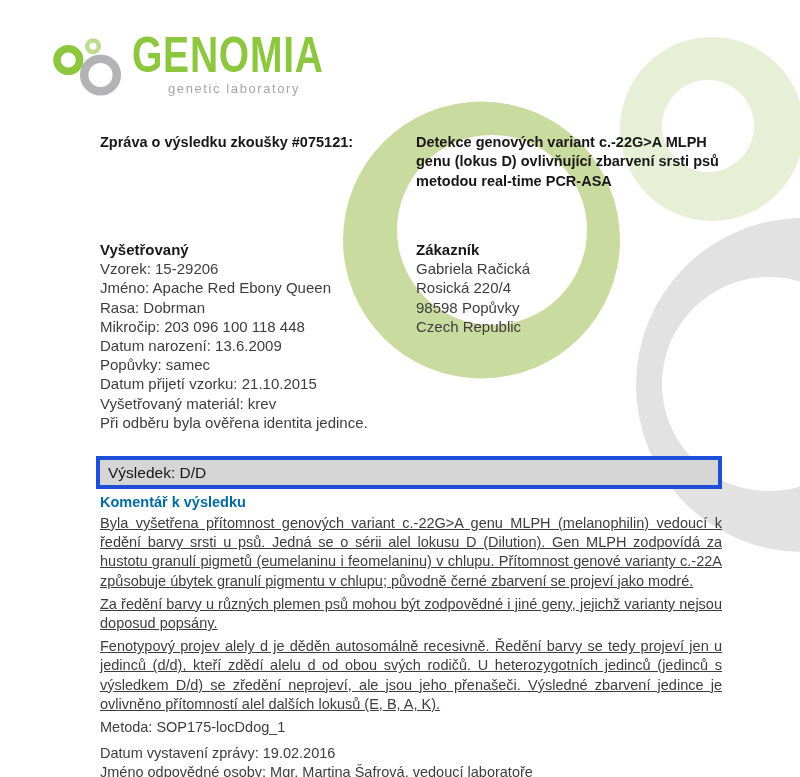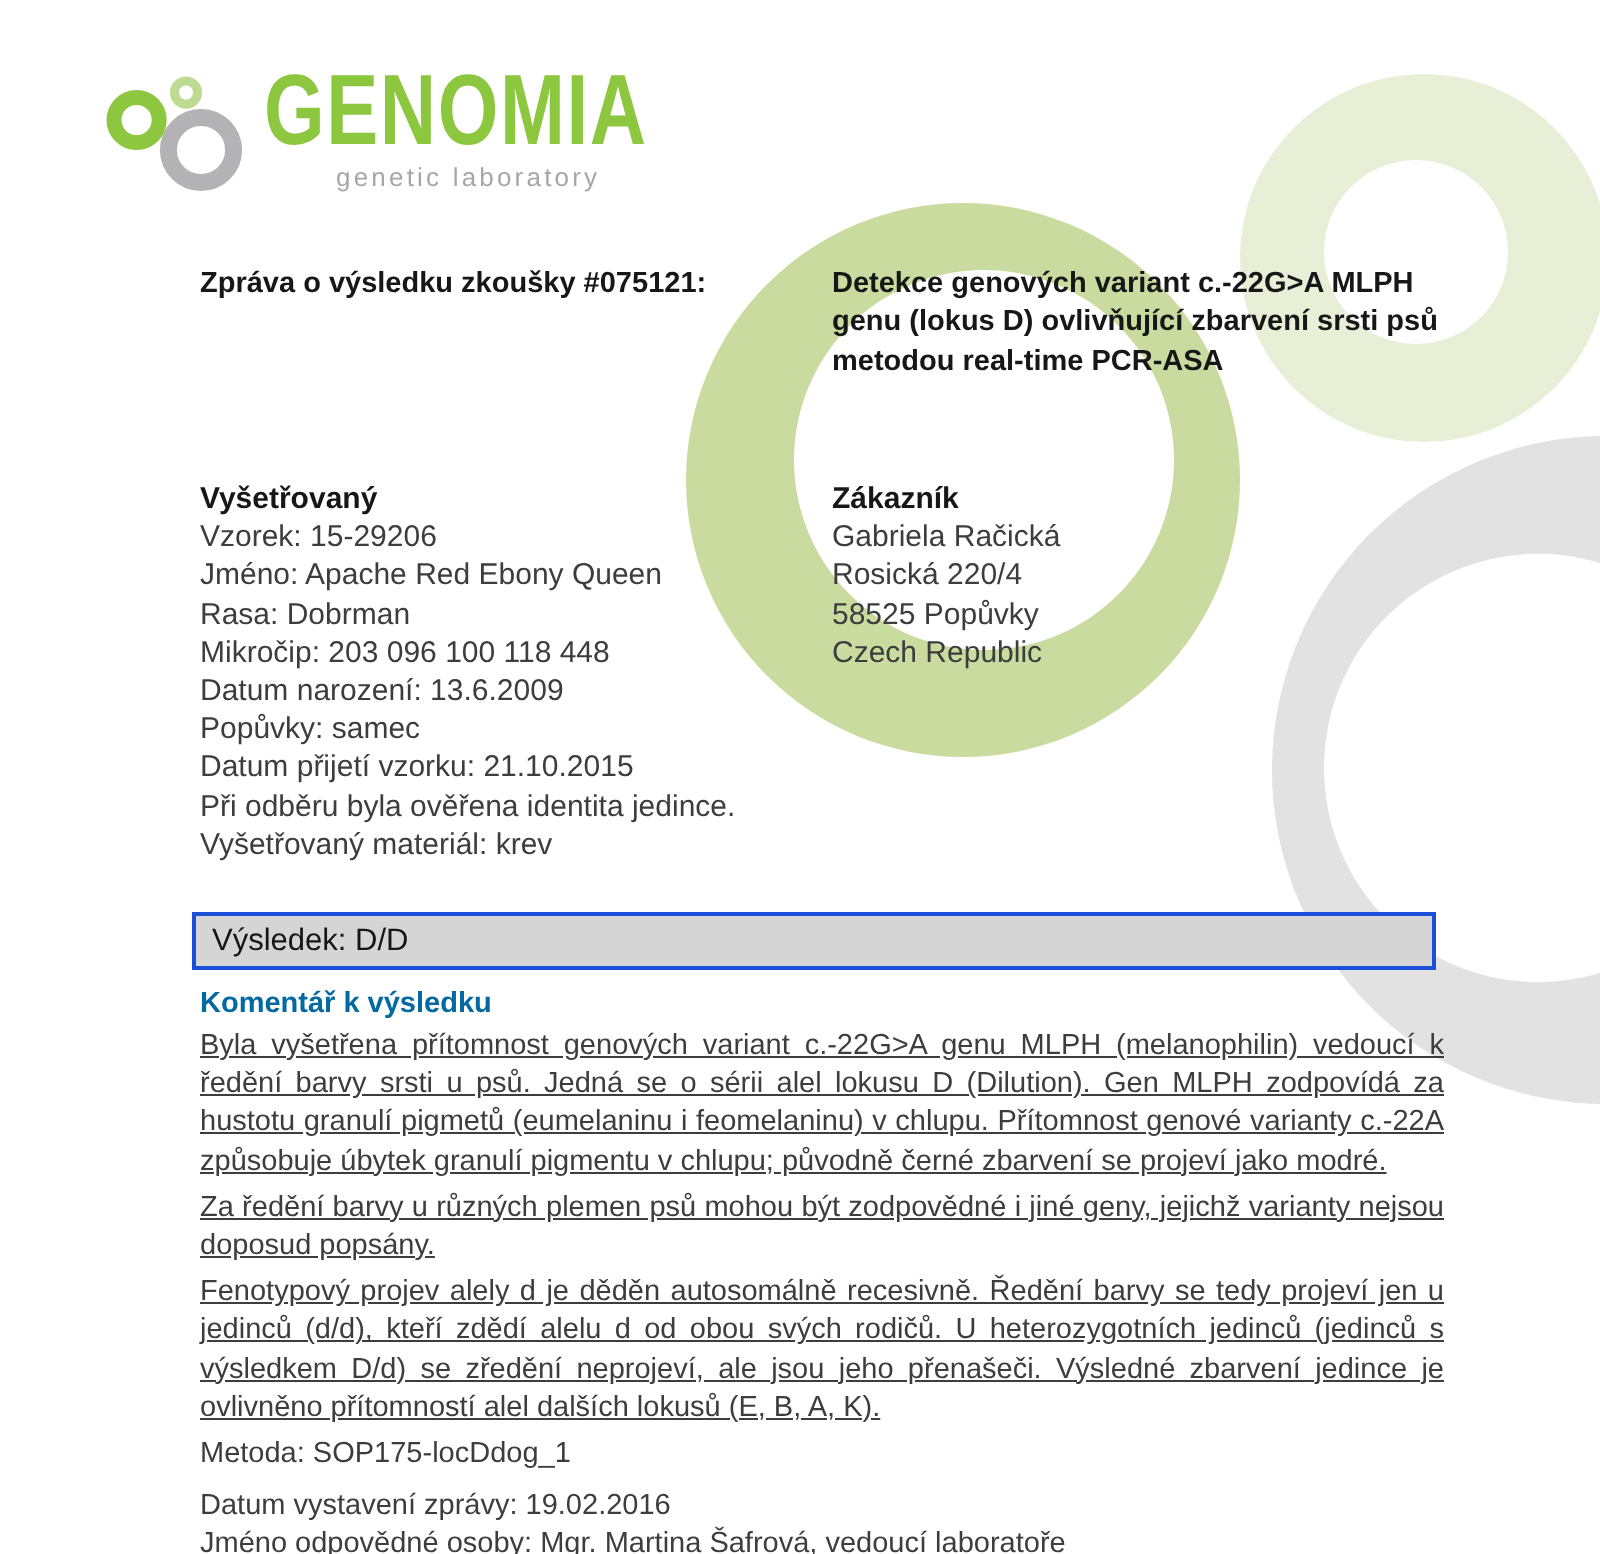--- a/index.html
+++ b/index.html
@@ -18,21 +18,21 @@
     font-size:14.5px;font-weight:bold;color:#171717;line-height:19.3px;}
   .test-title{position:absolute;left:404px;top:133px;width:330px;
     font-size:14.5px;font-weight:bold;color:#171717;line-height:19.3px;}
 
   .info-col{position:absolute;top:240px;font-size:15px;color:#3d3d3d;line-height:19.2px;}
   .info-col.left{left:88px;width:312px;}
   .info-col.right{left:404px;width:300px;}
   .info-heading{font-weight:bold;color:#171717;}
 
   .result-box{position:absolute;left:84px;top:456px;width:610px;height:25px;
-    background:#d5d5d5;border:2px solid #1d4ed8;padding-left:8px;
+    background:#d5d5d5;border:4px solid #1d4ed8;padding-left:8px;
     font-size:15.5px;line-height:25px;color:#161616;}
 
   .comment-heading{position:absolute;left:88px;top:494px;font-size:14.5px;
     font-weight:bold;color:#0369a1;}
   .comment-body{position:absolute;left:88px;top:514px;width:622px;
     font-size:14.5px;color:#3d3d3d;line-height:19.2px;}
   .comment-body p{margin:0 0 4px 0;text-align:justify;text-decoration:underline;}
   .method-line{margin-top:0;}
   .issue-date-line{margin-top:7px;}
 </style>
@@ -71,29 +71,29 @@
 
     <div class="info-col left">
       <div class="info-heading">Vyšetřovaný</div>
       <div>Vzorek: 15-29206</div>
       <div>Jméno: Apache Red Ebony Queen</div>
       <div>Rasa: Dobrman</div>
       <div>Mikročip: 203 096 100 118 448</div>
       <div>Datum narození: 13.6.2009</div>
       <div>Popůvky: samec</div>
       <div>Datum přijetí vzorku: 21.10.2015</div>
+      <div>Vyšetřovaný materiál: krev</div>
       <div>Při odběru byla ověřena identita jedince.</div>
-      <div>Vyšetřovaný materiál: krev</div>
     </div>
 
     <div class="info-col right">
       <div class="info-heading">Zákazník</div>
       <div>Gabriela Račická</div>
       <div>Rosická 220/4</div>
-      <div>58525 Popůvky</div>
+      <div>98598 Popůvky</div>
       <div>Czech Republic</div>
     </div>
 
     <div class="result-box">
       <span>Výsledek: D/D</span>
     </div>
 
     <div class="comment-heading">Komentář k výsledku</div>
 
     <div class="comment-body">

